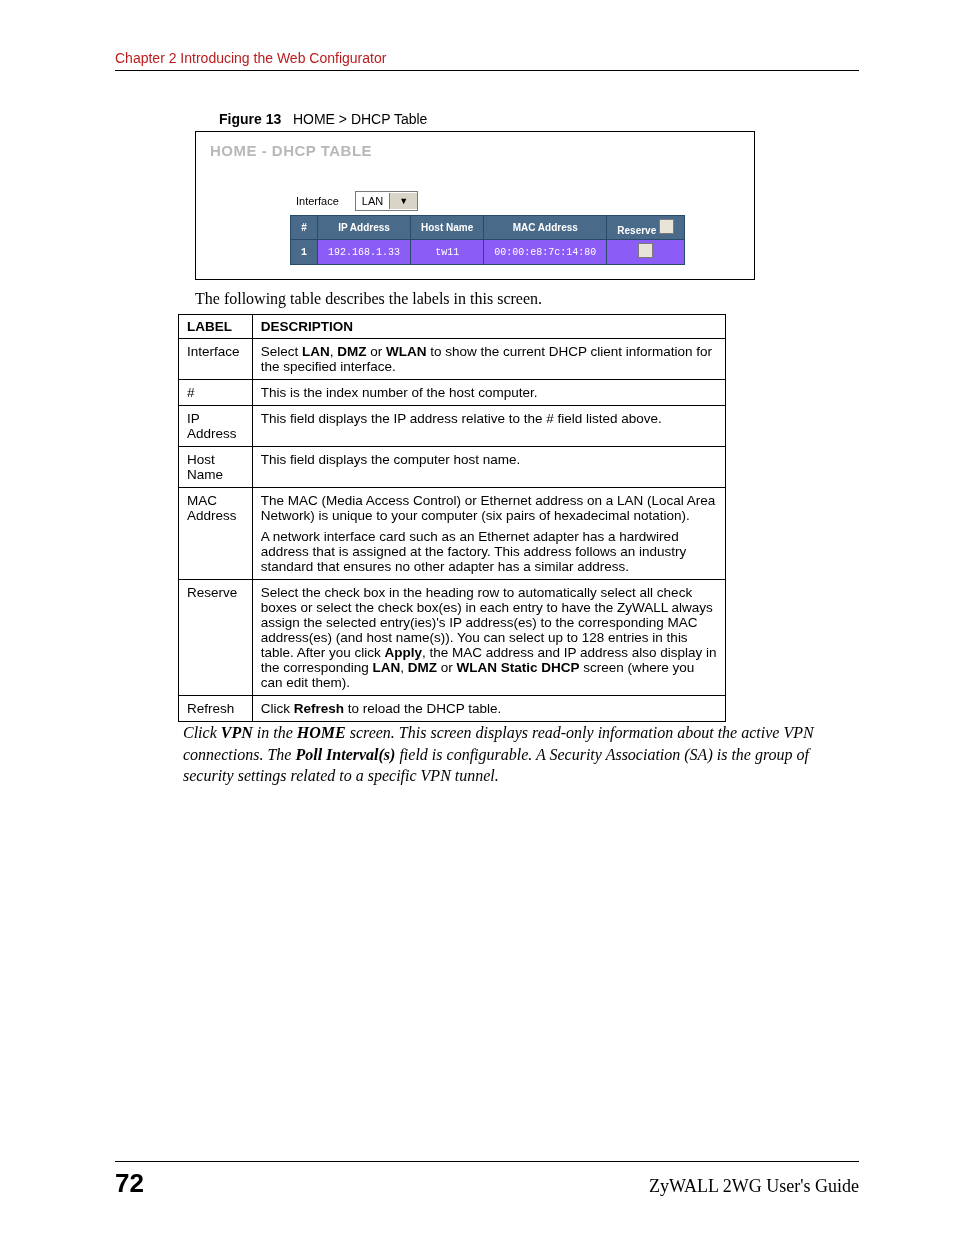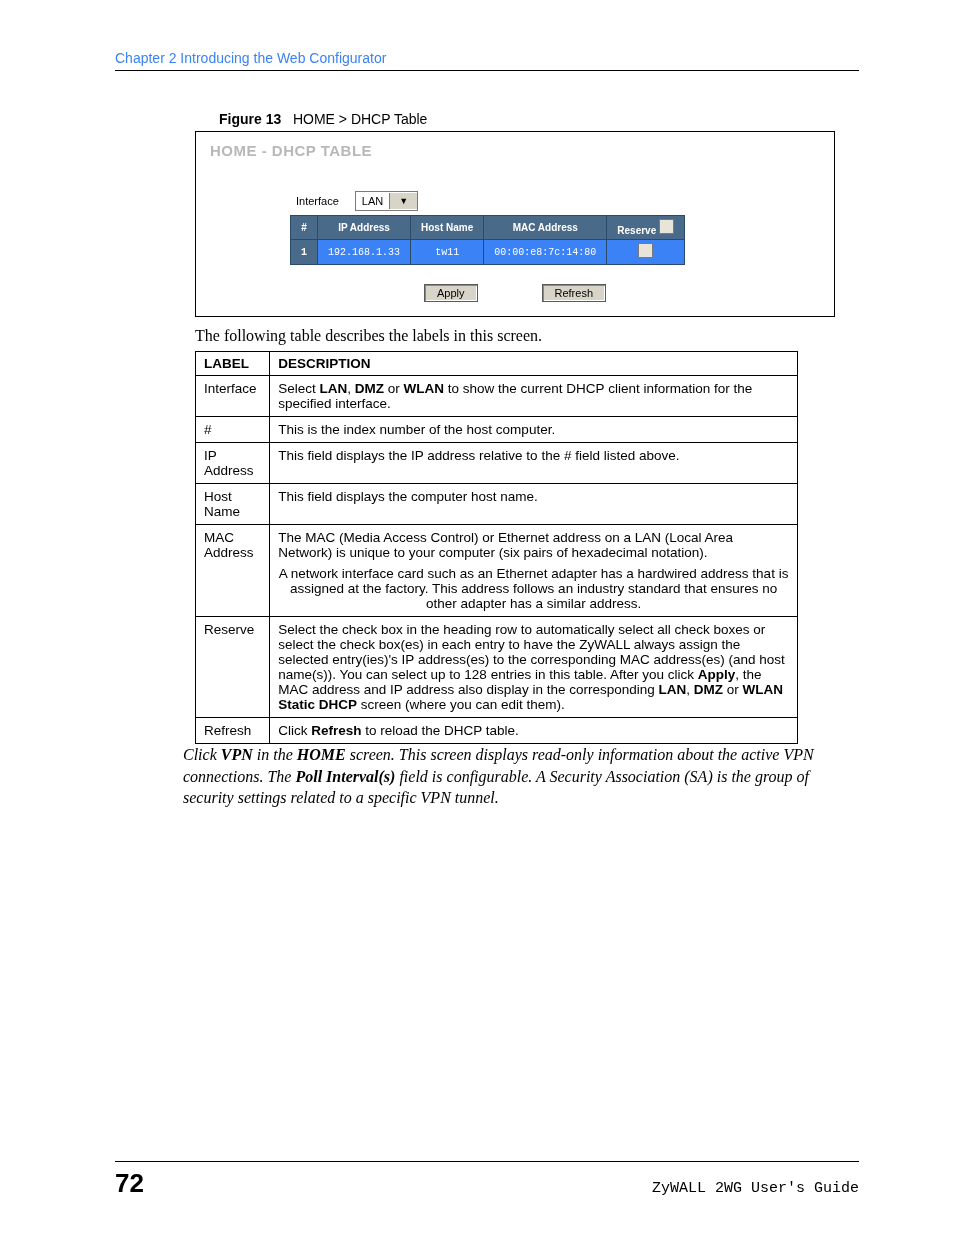--- a/index.html
+++ b/index.html
@@ -12,38 +12,38 @@
   }
   .page {
     padding: 50px 95px 40px 115px;
     box-sizing: border-box;
     min-height: 1235px;
     position: relative;
   }
   .chapter-header {
     font-family: Arial, Helvetica, sans-serif;
     font-size: 14px;
-    color: #3b82f6;
+    color: #b91c1c;
     border-bottom: 1px solid #000;
     padding-bottom: 4px;
     margin-bottom: 40px;
   }
   .fig-caption {
     font-family: Arial, Helvetica, sans-serif;
     font-size: 14px;
     margin-left: 80px;
     margin-bottom: 4px;
   }
   .fig-caption b { font-weight: bold; padding-left: 24px; }
   .screenshot-box {
     margin-left: 80px;
     border: 1px solid #000;
     background: #fff;
     padding: 10px 14px 14px 14px;
-    width: 640px;
+    width: 560px;
     box-sizing: border-box;
   }
   .shot-title {
     font-family: Arial, Helvetica, sans-serif;
     font-size: 15px;
     font-weight: bold;
     color: #b8b8b8;
     letter-spacing: 0.5px;
     margin-bottom: 30px;
   }
@@ -81,21 +81,21 @@
     background: #4a6a8a;
     color: #fff;
     font-family: Verdana, Arial, sans-serif;
     font-size: 10px;
     font-weight: bold;
     padding: 3px 10px;
     border: 1px solid #2a4a6a;
     white-space: nowrap;
   }
   .dhcp-table td {
-    background: #3b82f6;
+    background: #8b5cf6;
     color: #fff;
     font-family: "Courier New", monospace;
     font-size: 10px;
     padding: 3px 10px;
     border: 1px solid #2a4a6a;
     text-align: center;
     white-space: nowrap;
   }
   .dhcp-table td.idx { background:#4a6a8a; font-weight:bold; }
   .reserve-chk {
@@ -116,38 +116,38 @@
     font-size: 16px;
     margin: 10px 0 6px 80px;
   }
   .tbl-caption {
     font-family: Arial, Helvetica, sans-serif;
     font-size: 14px;
     margin-left: 80px;
   }
   .desc-table {
     border-collapse: collapse;
-    margin-left: 80px;
-    width: 603px;
+    margin-left: 63px;
+    width: 548px;
     font-family: Arial, Helvetica, sans-serif;
     font-size: 13.5px;
   }
   .desc-table th {
     border: 1.5px solid #000;
     text-align: left;
     padding: 4px 8px;
     font-weight: bold;
   }
   .desc-table td {
     border: 1px solid #000;
     padding: 5px 8px;
     vertical-align: top;
   }
   .desc-table td p { margin: 0 0 6px 0; }
-  .desc-table td p:last-child { margin-bottom: 0; text-align: center; }
+  .desc-table td p:last-child { margin-bottom: 0; }
   .section-head {
     font-family: Arial, Helvetica, sans-serif;
     font-size: 22px;
     font-weight: bold;
     margin: 30px 0 14px 0;
   }
   .section-body {
     font-size: 16px;
     margin-left: 68px;
     line-height: 1.35;
@@ -164,22 +164,22 @@
     justify-content: space-between;
     align-items: baseline;
     gap: 24px;
   }
   .page-num {
     font-family: Arial, Helvetica, sans-serif;
     font-size: 26px;
     font-weight: bold;
   }
   .guide {
-    font-family: Liberation Mono, monospace;
-    font-size: 15px;
+    font-family: Liberation Serif, serif;
+    font-size: 18px;
   }
 </style>
 </head>
 <body>
 
 <div class="page">
   <div class="chapter-header">Chapter 2 Introducing the Web Configurator</div>
 
   <div class="fig-caption">
     <b>Figure 13</b>&nbsp;&nbsp;&nbsp;<span>HOME &gt; DHCP Table</span>
@@ -206,24 +206,20 @@
         </tr>
         <tr>
           <td class="idx">1</td>
           <td>192.168.1.33</td>
           <td>tw11</td>
           <td>00:00:e8:7c:14:80</td>
           <td><span class="reserve-chk"></span></td>
         </tr>
       </tbody>
         </table>
-      <div class="btn-row">
-        <span class="win-btn">Apply</span>
-        <span class="win-btn">Refresh</span>
-      </div>
     </div>
   </div>
 
   <div class="body-text">The following table describes the labels in this screen.</div>
 
 
   <table class="desc-table">
     <tbody>
         <tr>
       <th>LABEL</th>

